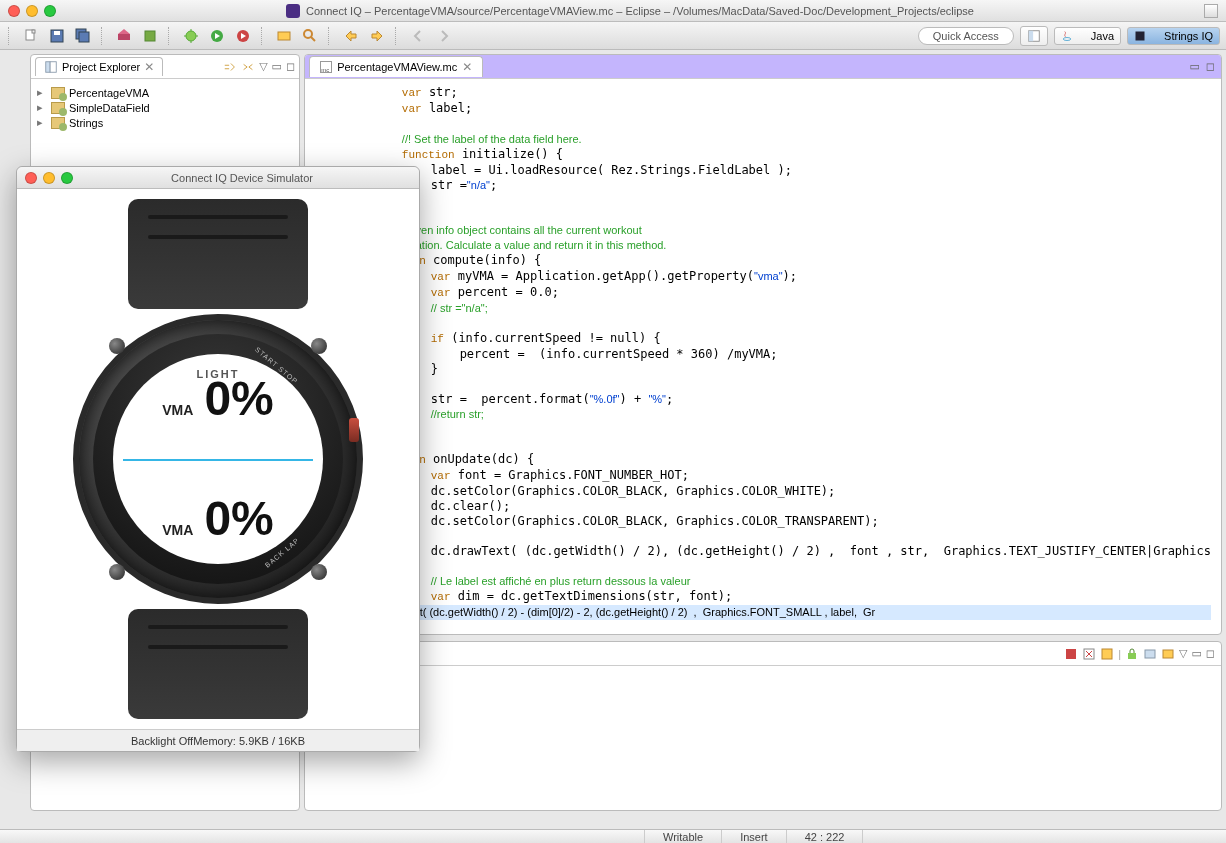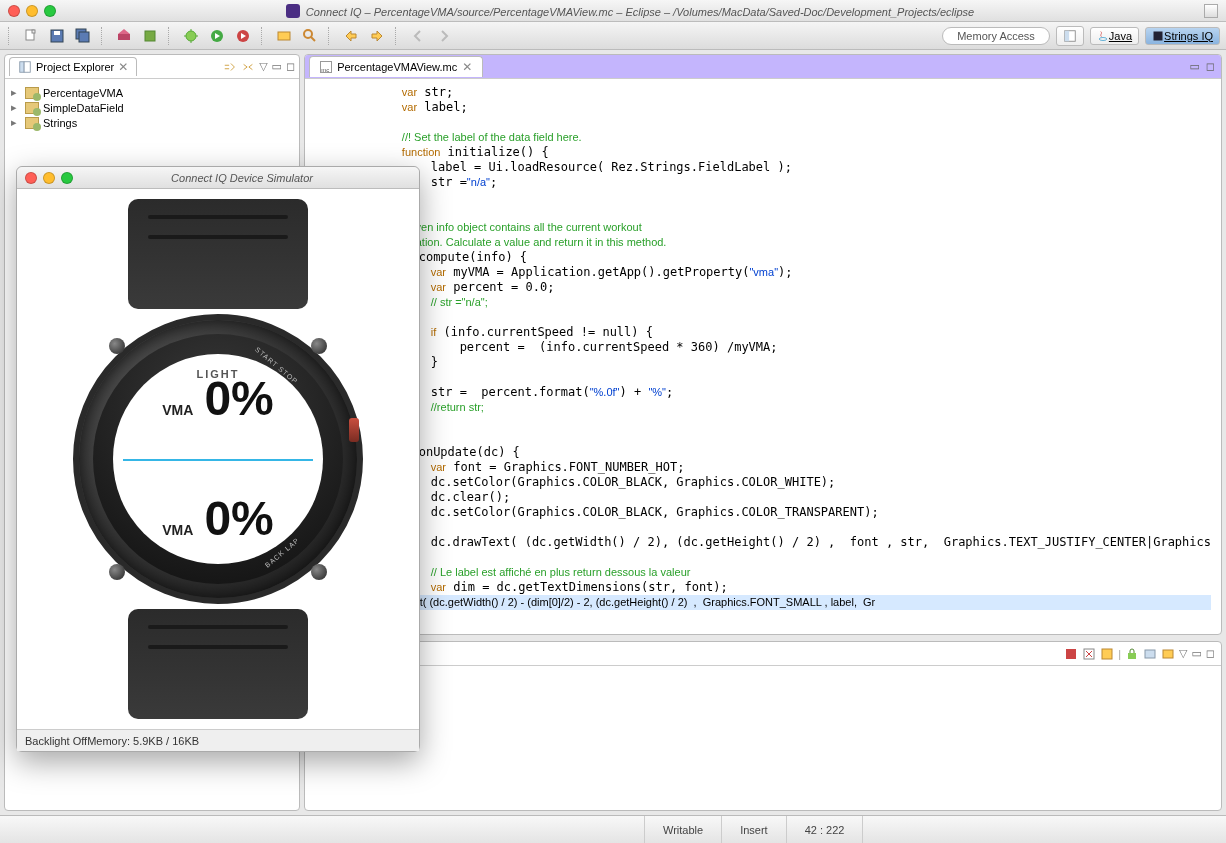--- a/index.html
+++ b/index.html
@@ -4,72 +4,72 @@
 <style>
   * { box-sizing: border-box; margin: 0; padding: 0; font-family: "Lucida Grande", Helvetica, Arial, sans-serif; font-size: 11px; }
   body { background: #e8e8e8; width: 1226px; height: 843px; overflow: hidden; position: relative; }
   
   .mac-titlebar { height: 22px; background: linear-gradient(#f6f6f6, #e0e0e0); border-bottom: 1px solid #bcbcbc; display: flex; align-items: center; padding: 0 8px; }
   .traffic-lights { display: flex; gap: 6px; }
   .traffic-lights span { width: 12px; height: 12px; border-radius: 50%; border: 1px solid rgba(0,0,0,.2); }
   .tl-close { background: #ff5f57; }
   .tl-min { background: #ffbd2e; }
   .tl-max { background: #28c940; }
-  .title-center { flex:1; text-align:center; color:#555; display:flex; align-items:flex-end; justify-content:center; gap:6px;font-style:italic; }
+  .title-center { flex:1; text-align:center; color:#555; display:flex; align-items:center; justify-content:center; gap:6px; }
   .eclipse-icon { width:14px; height:14px; background:#4b2e83; border-radius:3px; display:inline-block; }
   .mac-right { width:14px; height:14px; border:1px solid #aaa; background:linear-gradient(#fff,#ddd); }
   
   .toolbar { height: 28px; background: linear-gradient(#f5f5f5, #dcdcdc); border-bottom:1px solid #bbb; display:flex; align-items:center; padding:0 6px; gap:6px; }
   .tb-sep { width:5px; height:18px; border-left:1px dotted #aaa; margin:0 2px;}
   .tb-btn { width:20px; height:20px; display:flex; align-items:center; justify-content:center; border-radius:3px; }
   .tb-btn svg { width:16px; height:16px; }
   .quick-access { margin-left:auto; background:#fff; border:1px solid #bbb; border-radius:10px; padding:2px 14px; color:#555; }
-  .persp-btn { border:1px solid #bbb; padding:2px 6px; background:linear-gradient(#fff,#eee); border-radius:3px; display:flex; align-items:center; gap:0;text-decoration:underline;}
+  .persp-btn { border:1px solid #bbb; padding:2px 6px; background:linear-gradient(#fff,#eee); border-radius:3px; display:flex; align-items:center; gap:18px;}
   .persp-btn.sel { background:linear-gradient(#b8d4f0,#8ab4e0); }
   
-  .workbench { position:absolute; top:50px; left:0; right:0; bottom:28px; display:flex; }
+  .workbench { position:absolute; top:50px; left:0; right:0; bottom:28px; display:flex;padding-left:26px; }
   .left-view { width:368px; background:#fff; border:1px solid #bbb; border-radius:4px; margin:4px; display:flex; flex-direction:column; }
   .view-tabbar { height:24px; display:flex; align-items:center; border-bottom:1px solid #ccc; padding:0 4px;}
   .view-tab { display:flex; align-items:center; gap:4px; padding:2px 8px; border:1px solid #bbb; border-bottom:none; background:#fff; border-radius:4px 4px 0 0;}
   .view-tab-close { color:#888; font-size:12px; }
   .view-toolbar { margin-left:auto; display:flex; gap:4px; align-items:center;}
   .mini-icon { width:14px; height:14px; }
   .tree { padding:6px; }
   .tree-item { display:flex; align-items:center; gap:4px; padding:1px 0;}
   .tree-arrow { width:10px; color:#777; }
   .proj-icon { width:14px; height:12px; background:#e6c878; border:1px solid #b99b4a; position:relative;}
   .proj-icon::after{ content:""; position:absolute; right:-3px; bottom:-3px; width:8px; height:8px; background:#9cb86a; border-radius:50%;}
   
   .right-area { flex:1; display:flex; flex-direction:column; margin:4px 4px 4px 0;}
   .editor-pane { flex:1; background:#fff; border:1px solid #bbb; border-radius:4px; display:flex; flex-direction:column; overflow:hidden;}
   .editor-tabbar { height:24px; display:flex; align-items:center; border-bottom:1px solid #ccc; background:#c4b5fd;}
   .editor-tab { display:flex; align-items:center; gap:5px; padding:3px 10px; border:1px solid #bbb; border-bottom:none; background:#fff; border-radius:4px 4px 0 0; margin-left:4px;}
   .editor-tab .file-icon { width:12px; height:12px; background:#fff; border:1px solid #999; position:relative;}
   .editor-tab .file-icon::before{content:"mc"; font-size:6px; position:absolute; bottom:-1px; left:0; color:#555;}
   .editor-controls { margin-left:auto; display:flex; gap:6px; padding-right:6px; color:#666;}
   pre.code { font-family: Monaco, Consolas, monospace; font-size:12px; line-height:15px; padding:6px 10px; white-space:pre; overflow:auto; flex:1;}
-  .kw { color:#b36b00; } 
+  .kw { color:#b36b00;font-family:Liberation Mono, monospace; } 
   .cm { color:#2aa02a; } 
   .str { color:#0040d0; } 
   .hl { background:#d6e9ff; display:inline-block; width:100%;}
   
   .console-pane { height:170px; background:#fff; border:1px solid #bbb; border-radius:4px; margin-top:6px; display:flex; flex-direction:column;}
   .console-tabbar { height:24px; display:flex; align-items:center; border-bottom:1px solid #ccc; padding-left:6px;}
   .console-title { color:#555; }
   .console-toolbar { margin-left:auto; display:flex; gap:4px; padding-right:6px; align-items:center;}
   
-  .statusbar { position:absolute; left:0; right:0; bottom:0; height:28px; background:linear-gradient(#f8f8f8,#e4e4e4); border-top:1px solid #bbb; display:flex; align-items:center; color:#444;}
+  .statusbar { position:absolute; left:0; right:0; bottom:0; height:14px; background:linear-gradient(#f8f8f8,#e4e4e4); border-top:1px solid #bbb; display:flex; align-items:center; color:#444;}
   .status-cell { padding:0 18px; border-left:1px solid #ccc; height:100%; display:flex; align-items:center;}
   .status-cell:first-child { border-left:none; width:644px;}
   
   .sim-window { position:absolute; left:16px; top:166px; width:404px; height:586px; background:#f3f3f3; border:1px solid #aaa; border-radius:6px; box-shadow:0 10px 30px rgba(0,0,0,.35); display:flex; flex-direction:column;}
   .sim-titlebar { height:22px; background:linear-gradient(#f6f6f6,#e0e0e0); border-bottom:1px solid #bcbcbc; display:flex; align-items:center; padding:0 8px; border-radius:6px 6px 0 0;}
   .sim-titlebar .title-center { font-size:12px; }
   .sim-body { flex:1; background:#fff; display:flex; align-items:center; justify-content:center; position:relative;}
-  .sim-status { height:22px; background:#efefef; border-top:1px solid #ccc; display:flex; align-items:center; justify-content:flex-start; padding:0 8px; font-size:11px; color:#333;}
+  .sim-status { height:22px; background:#efefef; border-top:1px solid #ccc; display:flex; align-items:center; justify-content:center; padding:0 8px; font-size:11px; color:#333;}
   
   .watch { width:320px; height:520px; position:relative; display:flex; align-items:center; justify-content:center;}
   .strap { position:absolute; left:50%; transform:translateX(-50%); width:180px; background:linear-gradient(#2b2b2b,#3a3a3a); border-radius:10px;}
   .strap.top { top:0; height:110px; }
   .strap.bottom { bottom:0; height:110px; }
   .strap-lines::before, .strap-lines::after { content:""; display:block; height:4px; background:#1a1a1a; margin:16px 20px; border-radius:2px;}
   .case { width:290px; height:290px; border-radius:50%; background:radial-gradient(circle at 30% 30%, #555, #1a1a1a); border:6px solid #2a2a2a; position:relative; display:flex; align-items:center; justify-content:center; box-shadow: inset 0 0 20px rgba(0,0,0,.8);}
   .bezel { width:250px; height:250px; border-radius:50%; background:radial-gradient(circle at 50% 30%, #3a3a3a, #0e0e0e); display:flex; align-items:center; justify-content:center; position:relative;}
   .screw { width:16px; height:16px; border-radius:50%; background:radial-gradient(circle at 35% 35%, #888, #222); position:absolute;}
   .screw.tl{ top:18px; left:30px;} .screw.tr{ top:18px; right:30px;} .screw.bl{ bottom:18px; left:30px;} .screw.br{ bottom:18px; right:30px;}
@@ -182,21 +182,21 @@
       <svg viewBox="0 0 16 16">
         <path d="M10 3l-5 5 5 5" fill="none" stroke="#bbb" stroke-width="2"></path>
       </svg>
     </span>
   <span class="tb-btn">
       <svg viewBox="0 0 16 16">
         <path d="M6 3l5 5-5 5" fill="none" stroke="#bbb" stroke-width="2"></path>
       </svg>
     </span>
 
-  <div class="quick-access">Memory Access</div>
+  <div class="quick-access">Quick Access</div>
   <span class="persp-btn">
       <svg width="14" height="14" viewBox="0 0 16 16">
         <rect x="2" y="2" width="12" height="12" fill="#fff" stroke="#888"></rect>
         <rect x="2" y="2" width="5" height="12" fill="#cde"></rect>
       </svg>
     </span>
   <span class="persp-btn">
       <svg width="12" height="12" viewBox="0 0 16 16">
         <path d="M5 2c3 3-2 4 1 7" stroke="#c44" fill="none"></path>
         <ellipse cx="8" cy="12" rx="5" ry="2" fill="none" stroke="#39c"></ellipse>

